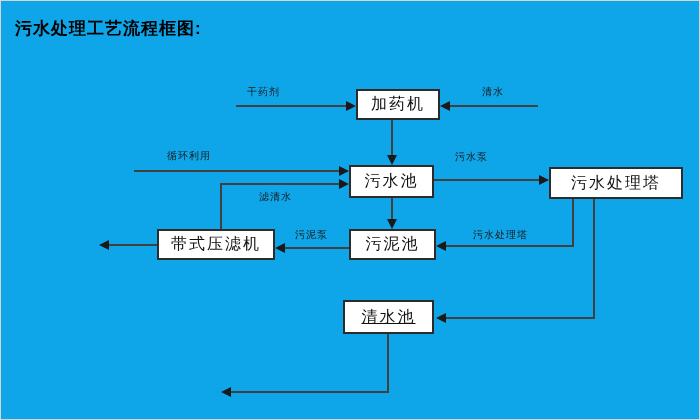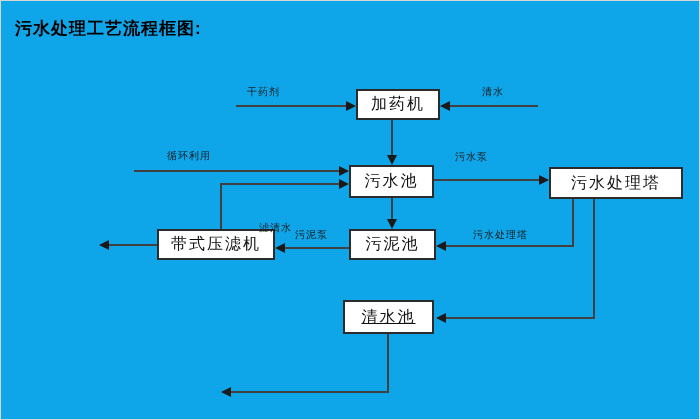--- a/index.html
+++ b/index.html
@@ -82,21 +82,21 @@
   <div class="hline" style="left:449px; top:104px; width:88px;"></div>
   <div class="ar left" style="left:439px; top:100px;"></div>
 
   <div class="vline" style="left:390px; top:119px; height:36px;"></div>
   <div class="ar down" style="left:386px; top:154px;"></div>
 
   <div class="lbl" style="left:166px; top:148px;">循环利用</div>
   <div class="hline" style="left:133px; top:169px; width:205px;"></div>
   <div class="ar right" style="left:338px; top:165px;"></div>
 
-  <div class="lbl" style="left:258px; top:189px;margin-top:31px;">滤清水</div>
+  <div class="lbl" style="left:258px; top:189px;">滤清水</div>
   <div class="vline" style="left:219px; top:182px; height:46px;"></div>
   <div class="hline" style="left:219px; top:182px; width:119px;"></div>
   <div class="ar right" style="left:338px; top:178px;"></div>
 
   <div class="lbl" style="left:454px; top:149px;">污水泵</div>
   <div class="hline" style="left:433px; top:178px; width:105px;"></div>
   <div class="ar right" style="left:538px; top:174px;"></div>
 
   <div class="vline" style="left:390px; top:197px; height:22px;"></div>
   <div class="ar down" style="left:386px; top:218px;"></div>

